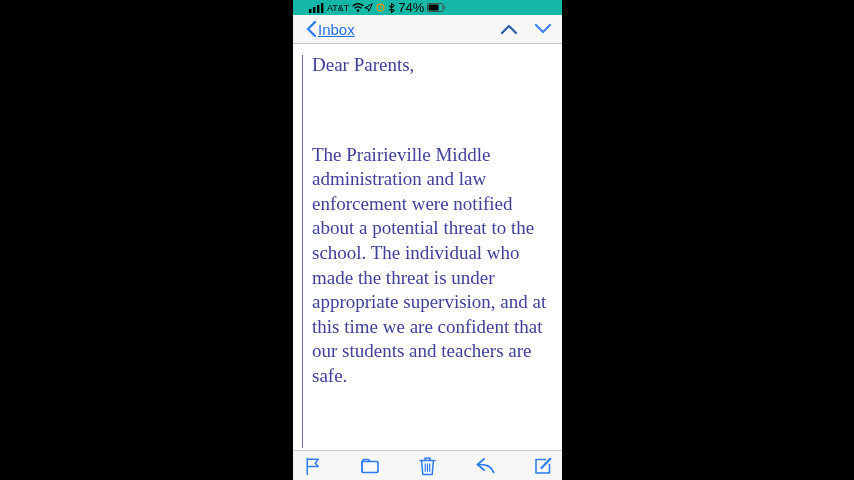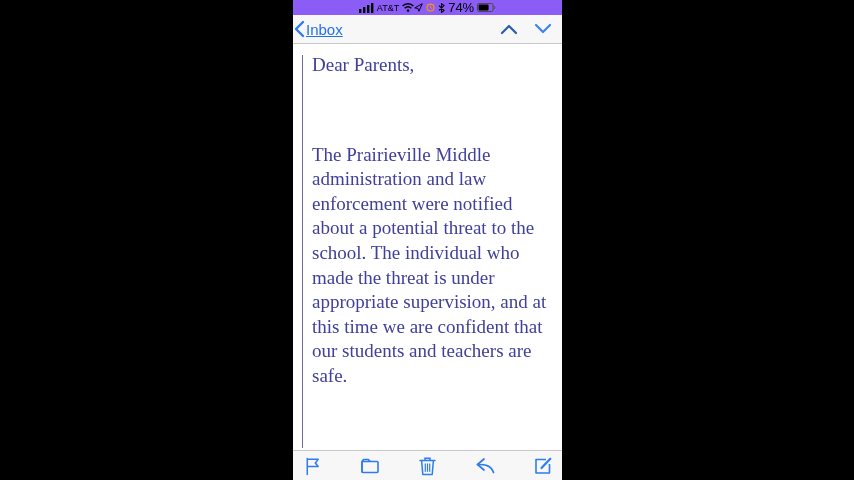--- a/index.html
+++ b/index.html
@@ -5,35 +5,35 @@
   html,body{margin:0;padding:0;}
   body{
     width:854px;height:480px;background:#000;position:relative;overflow:hidden;
     font-family:"Liberation Sans",sans-serif;
   }
   .screen{
     position:absolute;left:293px;top:0;width:269px;height:480px;background:#fff;
   }
   
   .statusbar{
-    position:absolute;left:0;top:0;width:100%;height:15px;background:#8b5cf6;
-    display:flex;align-items:center;justify-content:center;
+    position:absolute;left:0;top:0;width:100%;height:15px;background:#14b8a6;
+    display:flex;align-items:center;justify-content:flex-start;
     font-size:9px;color:#000;box-sizing:border-box;padding:0 16px;
   }
   .sb-left,.sb-right{display:flex;align-items:center;gap:3px;}
   .sb-time{
     position:absolute;left:0;right:0;text-align:center;font-weight:bold;font-size:9.5px;
   }
   .carrier{font-size:9px;letter-spacing:0;}
   .batt-pct{font-size:13px;}
   
   .navbar{
     position:absolute;left:0;top:15px;width:100%;height:29px;background:#f7f7f7;
     border-bottom:1px solid #c9c9c9;box-sizing:border-box;
-    display:flex;align-items:center;justify-content:space-between;padding:0 8px 0 0;
+    display:flex;align-items:center;justify-content:space-between;padding:0 8px 0 12px;
   }
   .back-btn{display:flex;align-items:center;gap:1px;cursor:pointer;}
   .back-label{
     color:#2472e8;font-size:15px;text-decoration:underline;
   }
   .nav-arrows{display:flex;align-items:center;gap:12px;}
   
   .content{
     position:absolute;left:0;top:45px;width:100%;height:405px;background:#fff;overflow:hidden;
   }

